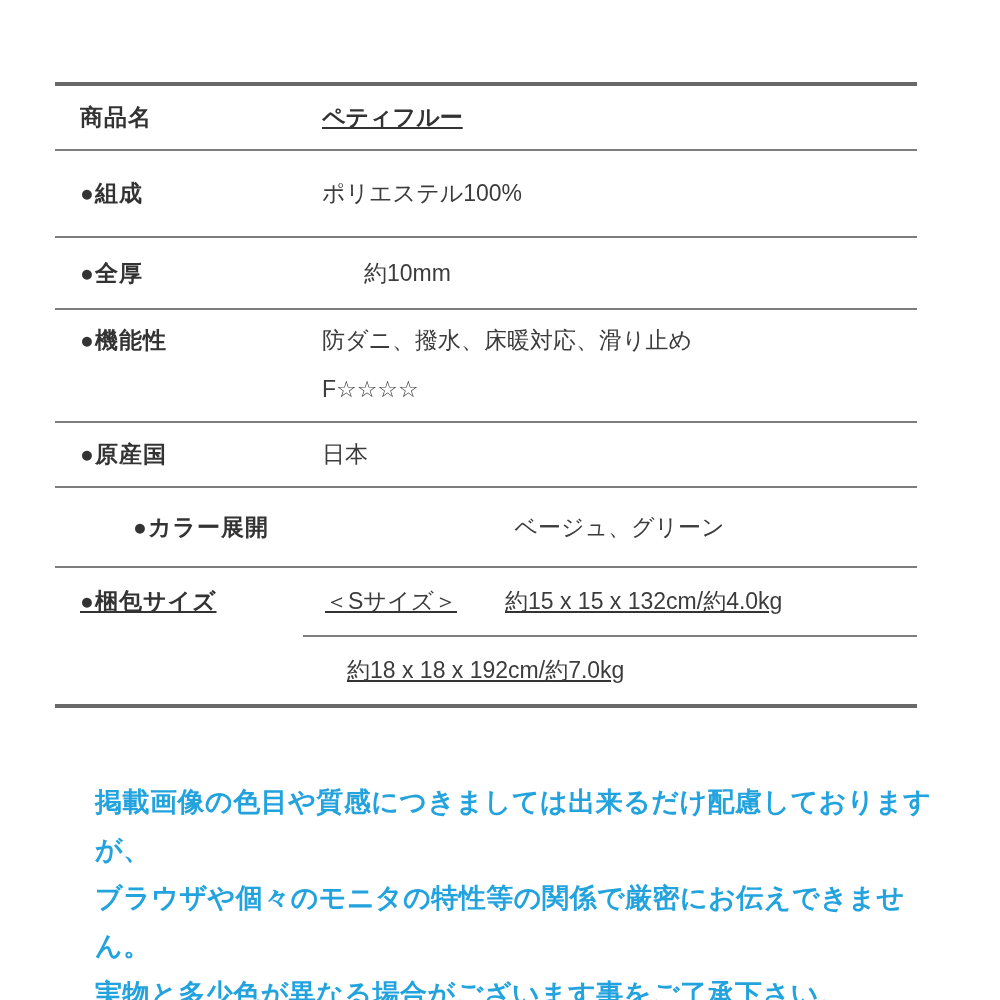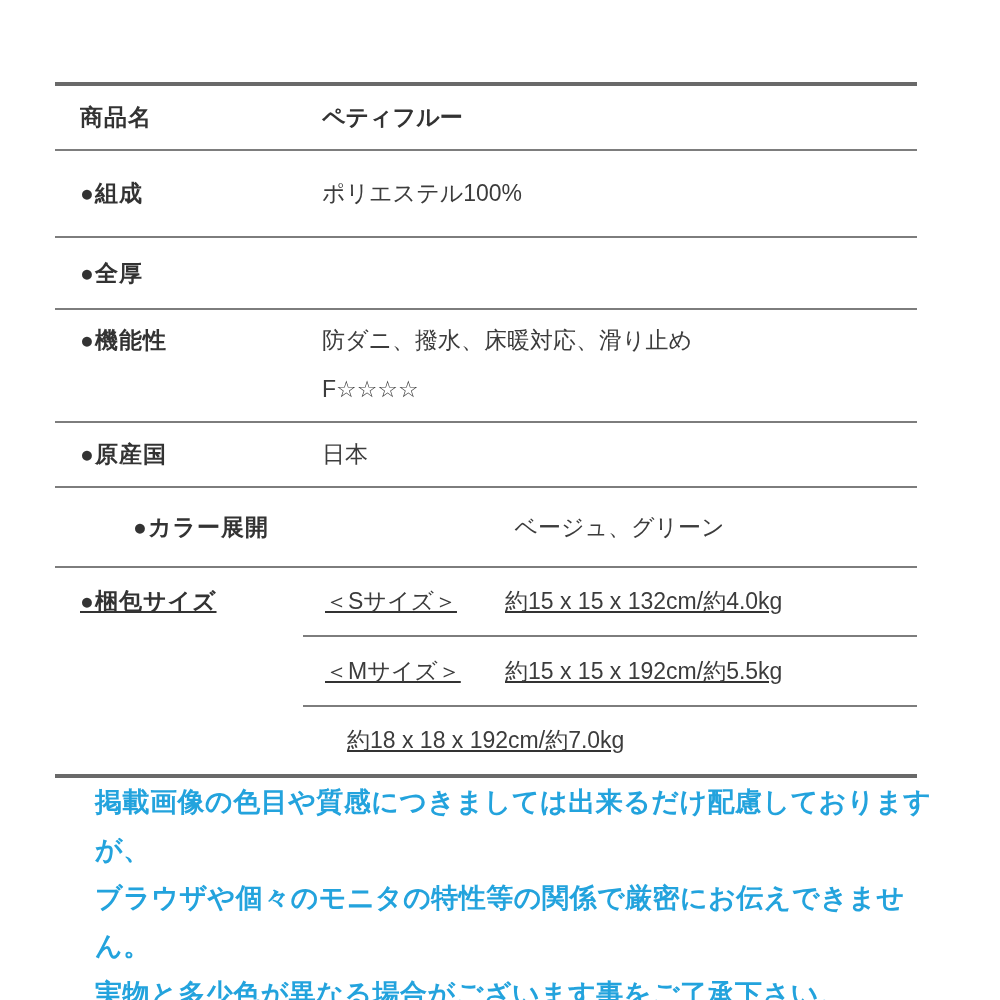--- a/index.html
+++ b/index.html
@@ -41,21 +41,21 @@
     box-sizing: border-box;
     font-weight: bold;
     letter-spacing: 1px;
     flex-shrink: 0;
   }
   .cell-value {
     flex: 1;
     font-weight: normal;
     color: #3c3c3c;
   }
-  .value-bold { font-weight: bold; color: #333333; }
+  .value-bold { font-weight: bold; color: #333333; text-decoration: underline; }
 
   .row-1 { height: 65px; }
   .row-2 { height: 87px; }
   .row-3 { height: 72px; gap: 42px; }
   .row-4 { height: 113px; align-items: flex-start; padding-top: 6px; }
   .row-4 .cell-label, .row-4 .cell-value { line-height: 49px; }
   .row-5 { height: 65px; }
   .row-6 { height: 80px; text-align: center; }
 
   
@@ -106,20 +106,21 @@
       <div class="cell-value value-bold">ペティフルー</div>
     </div>
 
     <div class="row row-2">
       <div class="cell-label">●組成</div>
       <div class="cell-value">ポリエステル100%</div>
     </div>
 
     <div class="row row-3">
       <div class="cell-label">●全厚</div>
+      <div class="cell-value">約10mm</div>
     </div>
 
     <div class="row row-4">
       <div class="cell-label">●機能性</div>
       <div class="cell-value">
         <div>防ダニ、撥水、床暖対応、滑り止め</div>
         <div>F☆☆☆☆</div>
       </div>
     </div>
 
@@ -133,24 +134,20 @@
       <div class="cell-value">ベージュ、グリーン</div>
     </div>
 
     <div class="row row-pack">
       <div class="cell-label">●梱包サイズ</div>
       <div class="pack-sizes">
         <div class="pack-row pack-row-1">
           <div class="pack-size">＜Sサイズ＞</div>
           <div class="pack-spec">約15 x 15 x 132cm/約4.0kg</div>
         </div>
-        <div class="pack-row pack-row-2">
-          <div class="pack-size">＜Mサイズ＞</div>
-          <div class="pack-spec">約15 x 15 x 192cm/約5.5kg</div>
-        </div>
         <div class="pack-row pack-row-3">
           <div class="pack-spec">約18 x 18 x 192cm/約7.0kg</div>
         </div>
       </div>
     </div>
 
   </div>
 
   <div class="notice">
     <div>掲載画像の色目や質感につきましては出来るだけ配慮しておりますが、</div>

